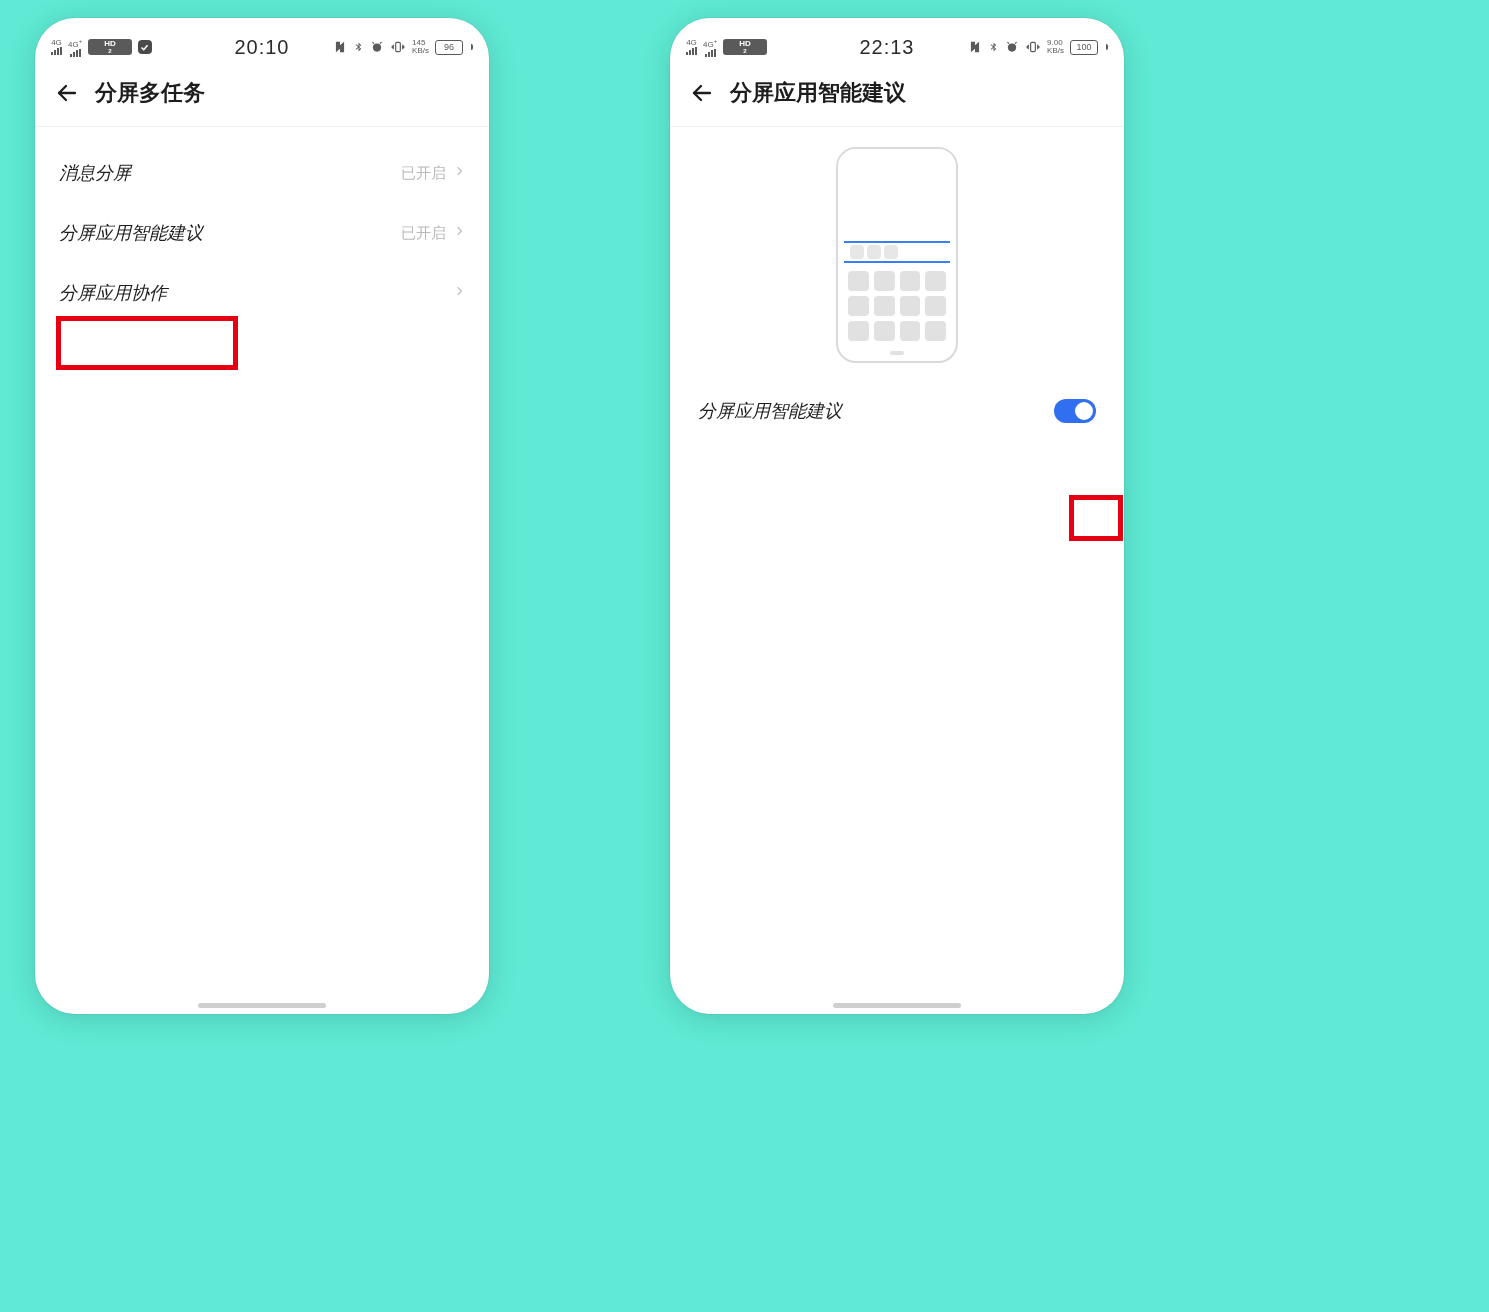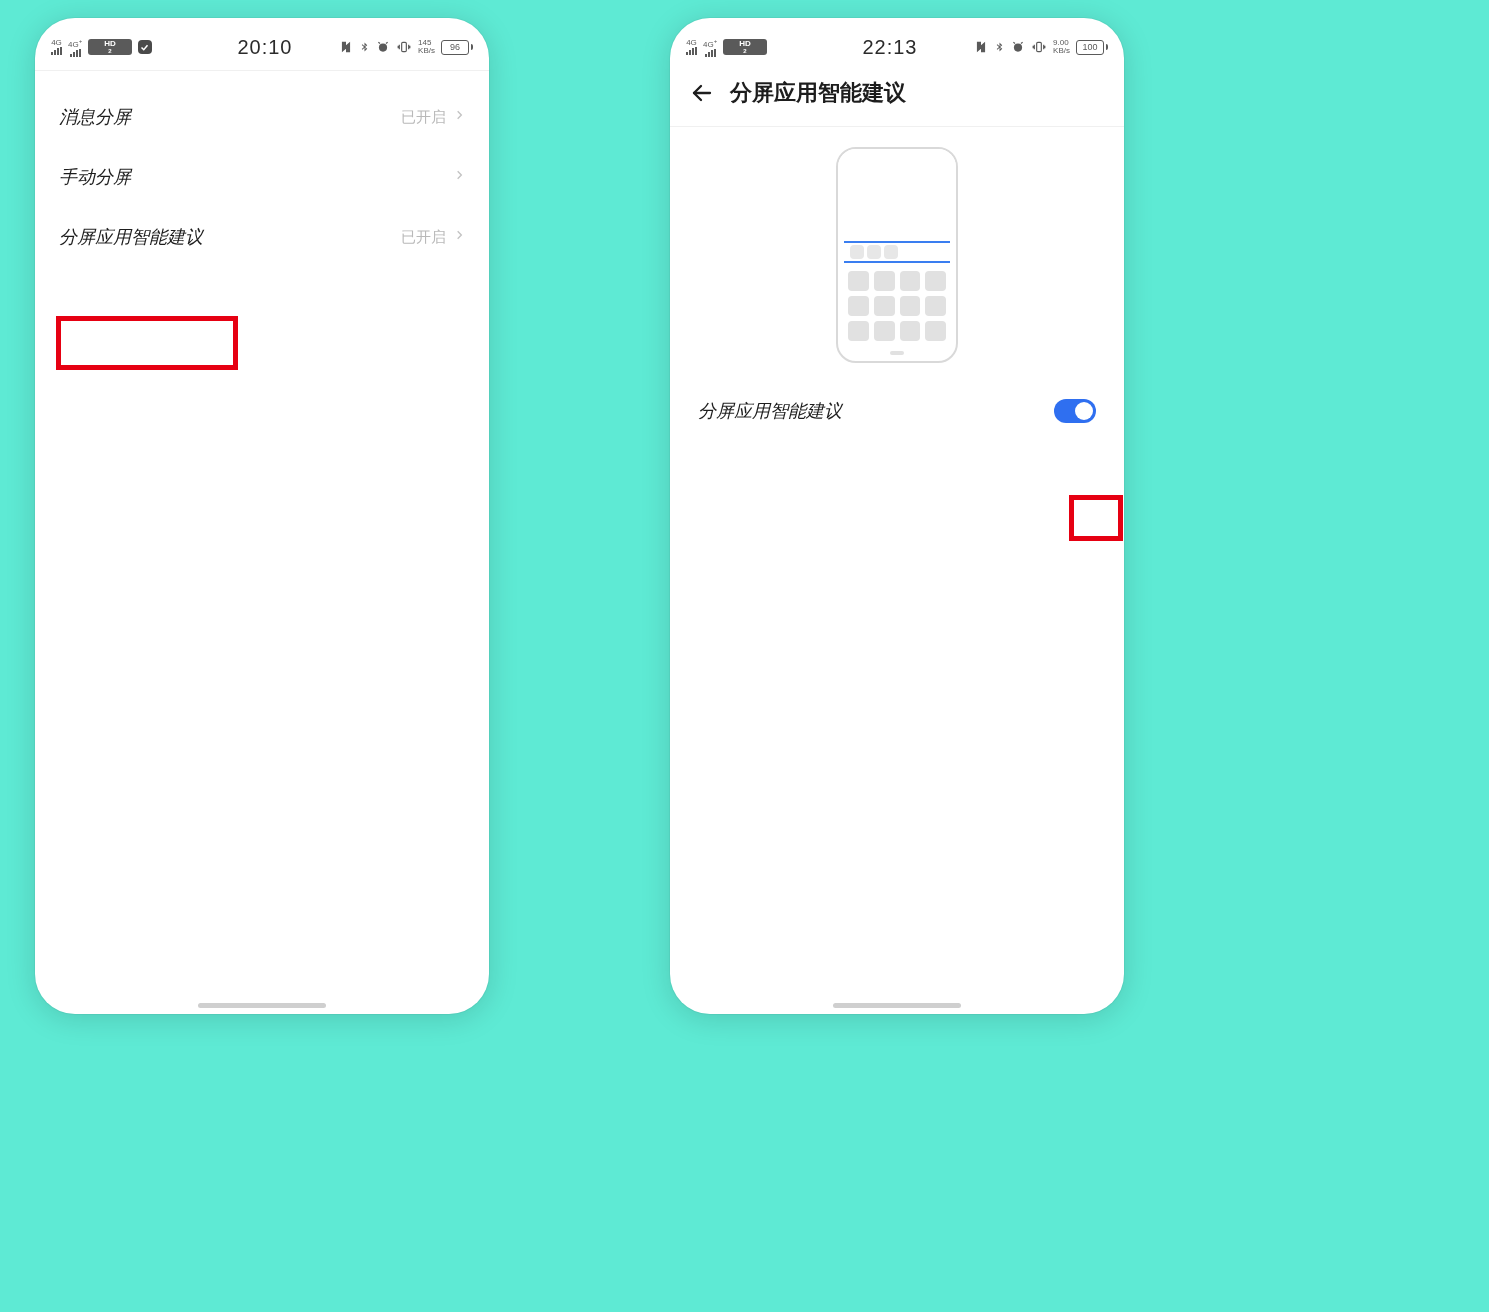--- a/index.html
+++ b/index.html
@@ -75,21 +75,21 @@
     border-radius:3px; padding:1px 16px; line-height:1; display:flex; flex-direction:column; align-items:center;
   }
   .sb-hd small{font-size:6px;}
   .sb-check {
     width:14px;height:14px;background:#4a4a4a;border-radius:4px;
     display:flex;align-items:center;justify-content:center;color:#fff;
   }
   .sb-nfc svg, .sb-bt svg, .sb-alarm svg, .sb-vib svg { display:block; }
   .sb-kbs { font-size:8px; line-height:8px; text-align:left; color:#5a5a5a; }
   .sb-batt {
-    display:flex; align-items:center; gap:2px;
+    display:flex; align-items:center; gap:8px;
   }
   .sb-batt .outline {
     width:26px;height:13px;border:1.3px solid #5a5a5a;border-radius:3px;
     display:flex;align-items:center;justify-content:center;
     font-size:9px;color:#5a5a5a;position:relative;
   }
   .sb-batt .cap {
     width:2px;height:6px;background:#5a5a5a;border-radius:0 2px 2px 0;
   }
 
@@ -264,49 +264,58 @@
           <div>145</div>
           <div>KB/s</div>
         </span>
         <span class="sb-batt">
           <span class="outline">96</span>
             <span class="cap"></span>
         </span>
       </div>
     </div>
 
+    <div class="header">
+      <span class="back-arrow">
+        <svg width="24" height="24" viewBox="0 0 24 24" fill="none" stroke="#1d1d1d" stroke-width="2.3" stroke-linecap="round" stroke-linejoin="round">
+            <line x1="20" y1="12" x2="4" y2="12"></line>
+            <polyline points="11,5 4,12 11,19"></polyline>
+          </svg>
+      </span>
+      <span class="header-title">分屏多任务</span>
+    </div>
 
     <div class="hr"></div>
 
     <div class="list">
       <div class="row">
         <span class="row-label">消息分屏</span>
         <span class="row-right">
           <span class="row-status">已开启</span>
           <span class="chevron">
             <svg width="11" height="18" viewBox="0 0 24 24" fill="none" stroke="#c3c3c3" stroke-width="3">
                 <polyline points="8,4 16,12 8,20"></polyline>
               </svg>
           </span>
         </span>
       </div>
       <div class="row">
-        <span class="row-label">手动分屏</span>
+        <span class="row-label">分屏应用智能建议</span>
         <span class="row-right">
+          <span class="row-status">已开启</span>
           <span class="chevron">
             <svg width="11" height="18" viewBox="0 0 24 24" fill="none" stroke="#c3c3c3" stroke-width="3">
                 <polyline points="8,4 16,12 8,20"></polyline>
               </svg>
           </span>
         </span>
       </div>
       <div class="row">
-        <span class="row-label">分屏应用智能建议</span>
+        <span class="row-label">分屏应用协作</span>
         <span class="row-right">
-          <span class="row-status">已开启</span>
           <span class="chevron">
             <svg width="11" height="18" viewBox="0 0 24 24" fill="none" stroke="#c3c3c3" stroke-width="3">
                 <polyline points="8,4 16,12 8,20"></polyline>
               </svg>
           </span>
         </span>
       </div>
       <div class="section-gap"></div>
     </div>
 

